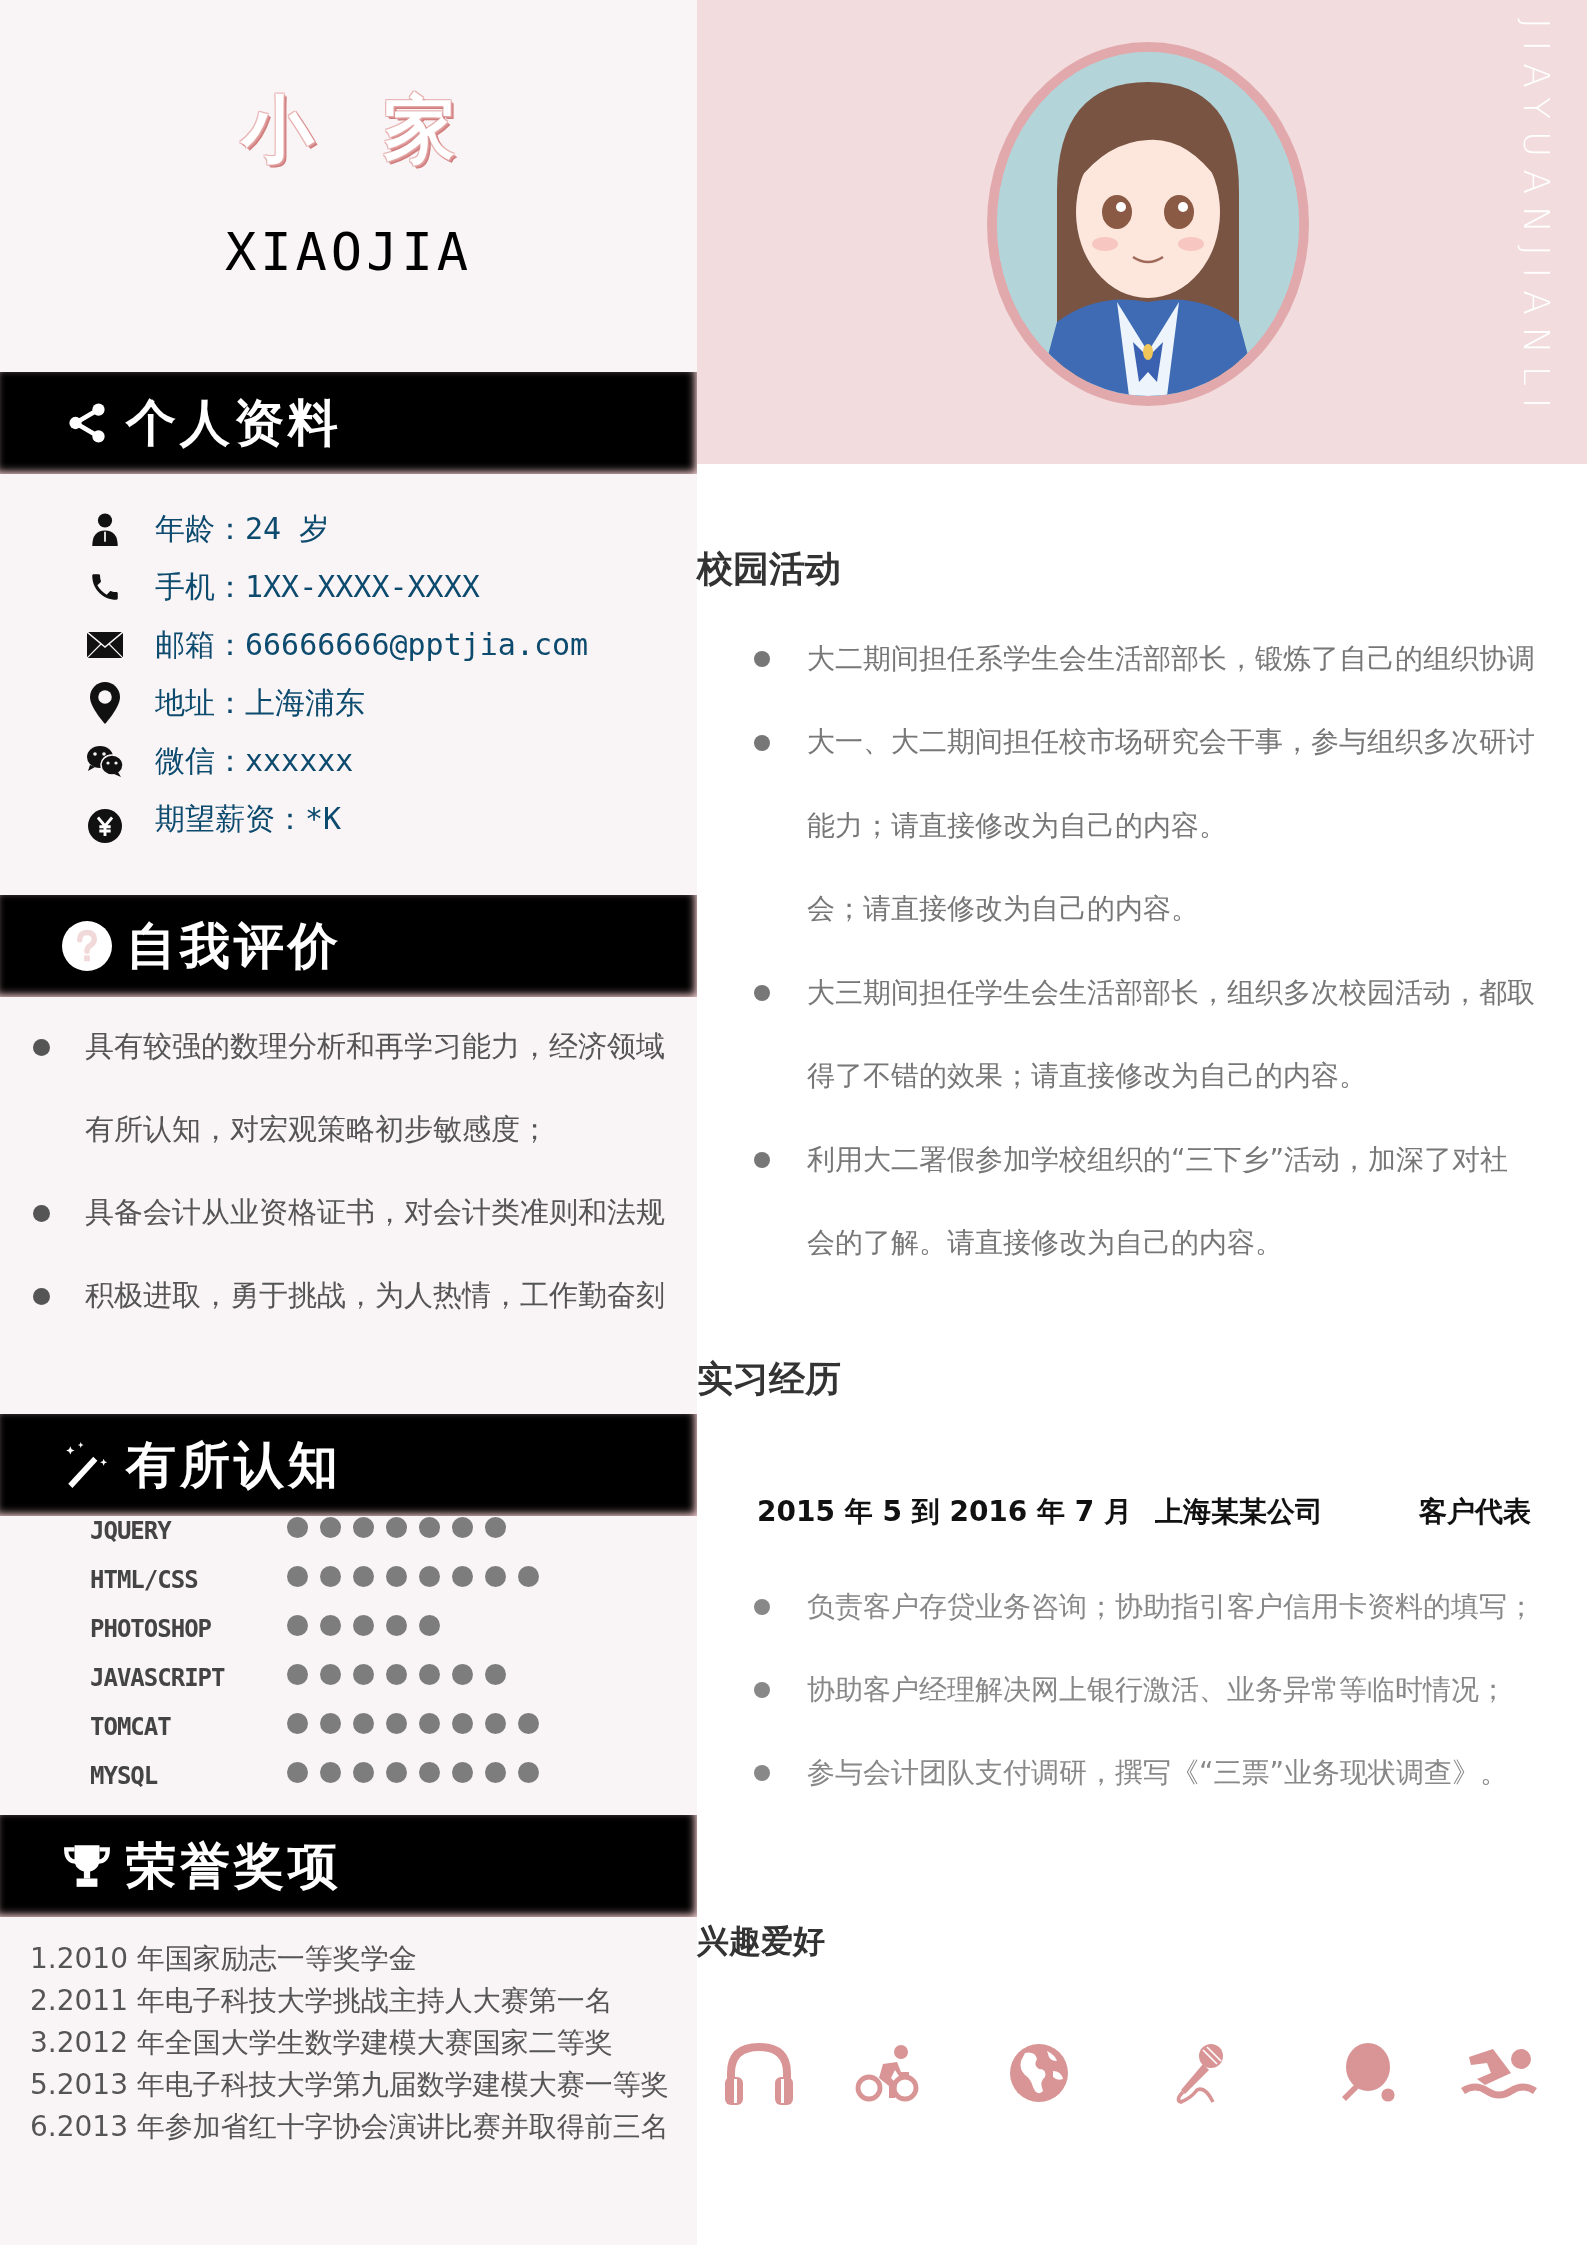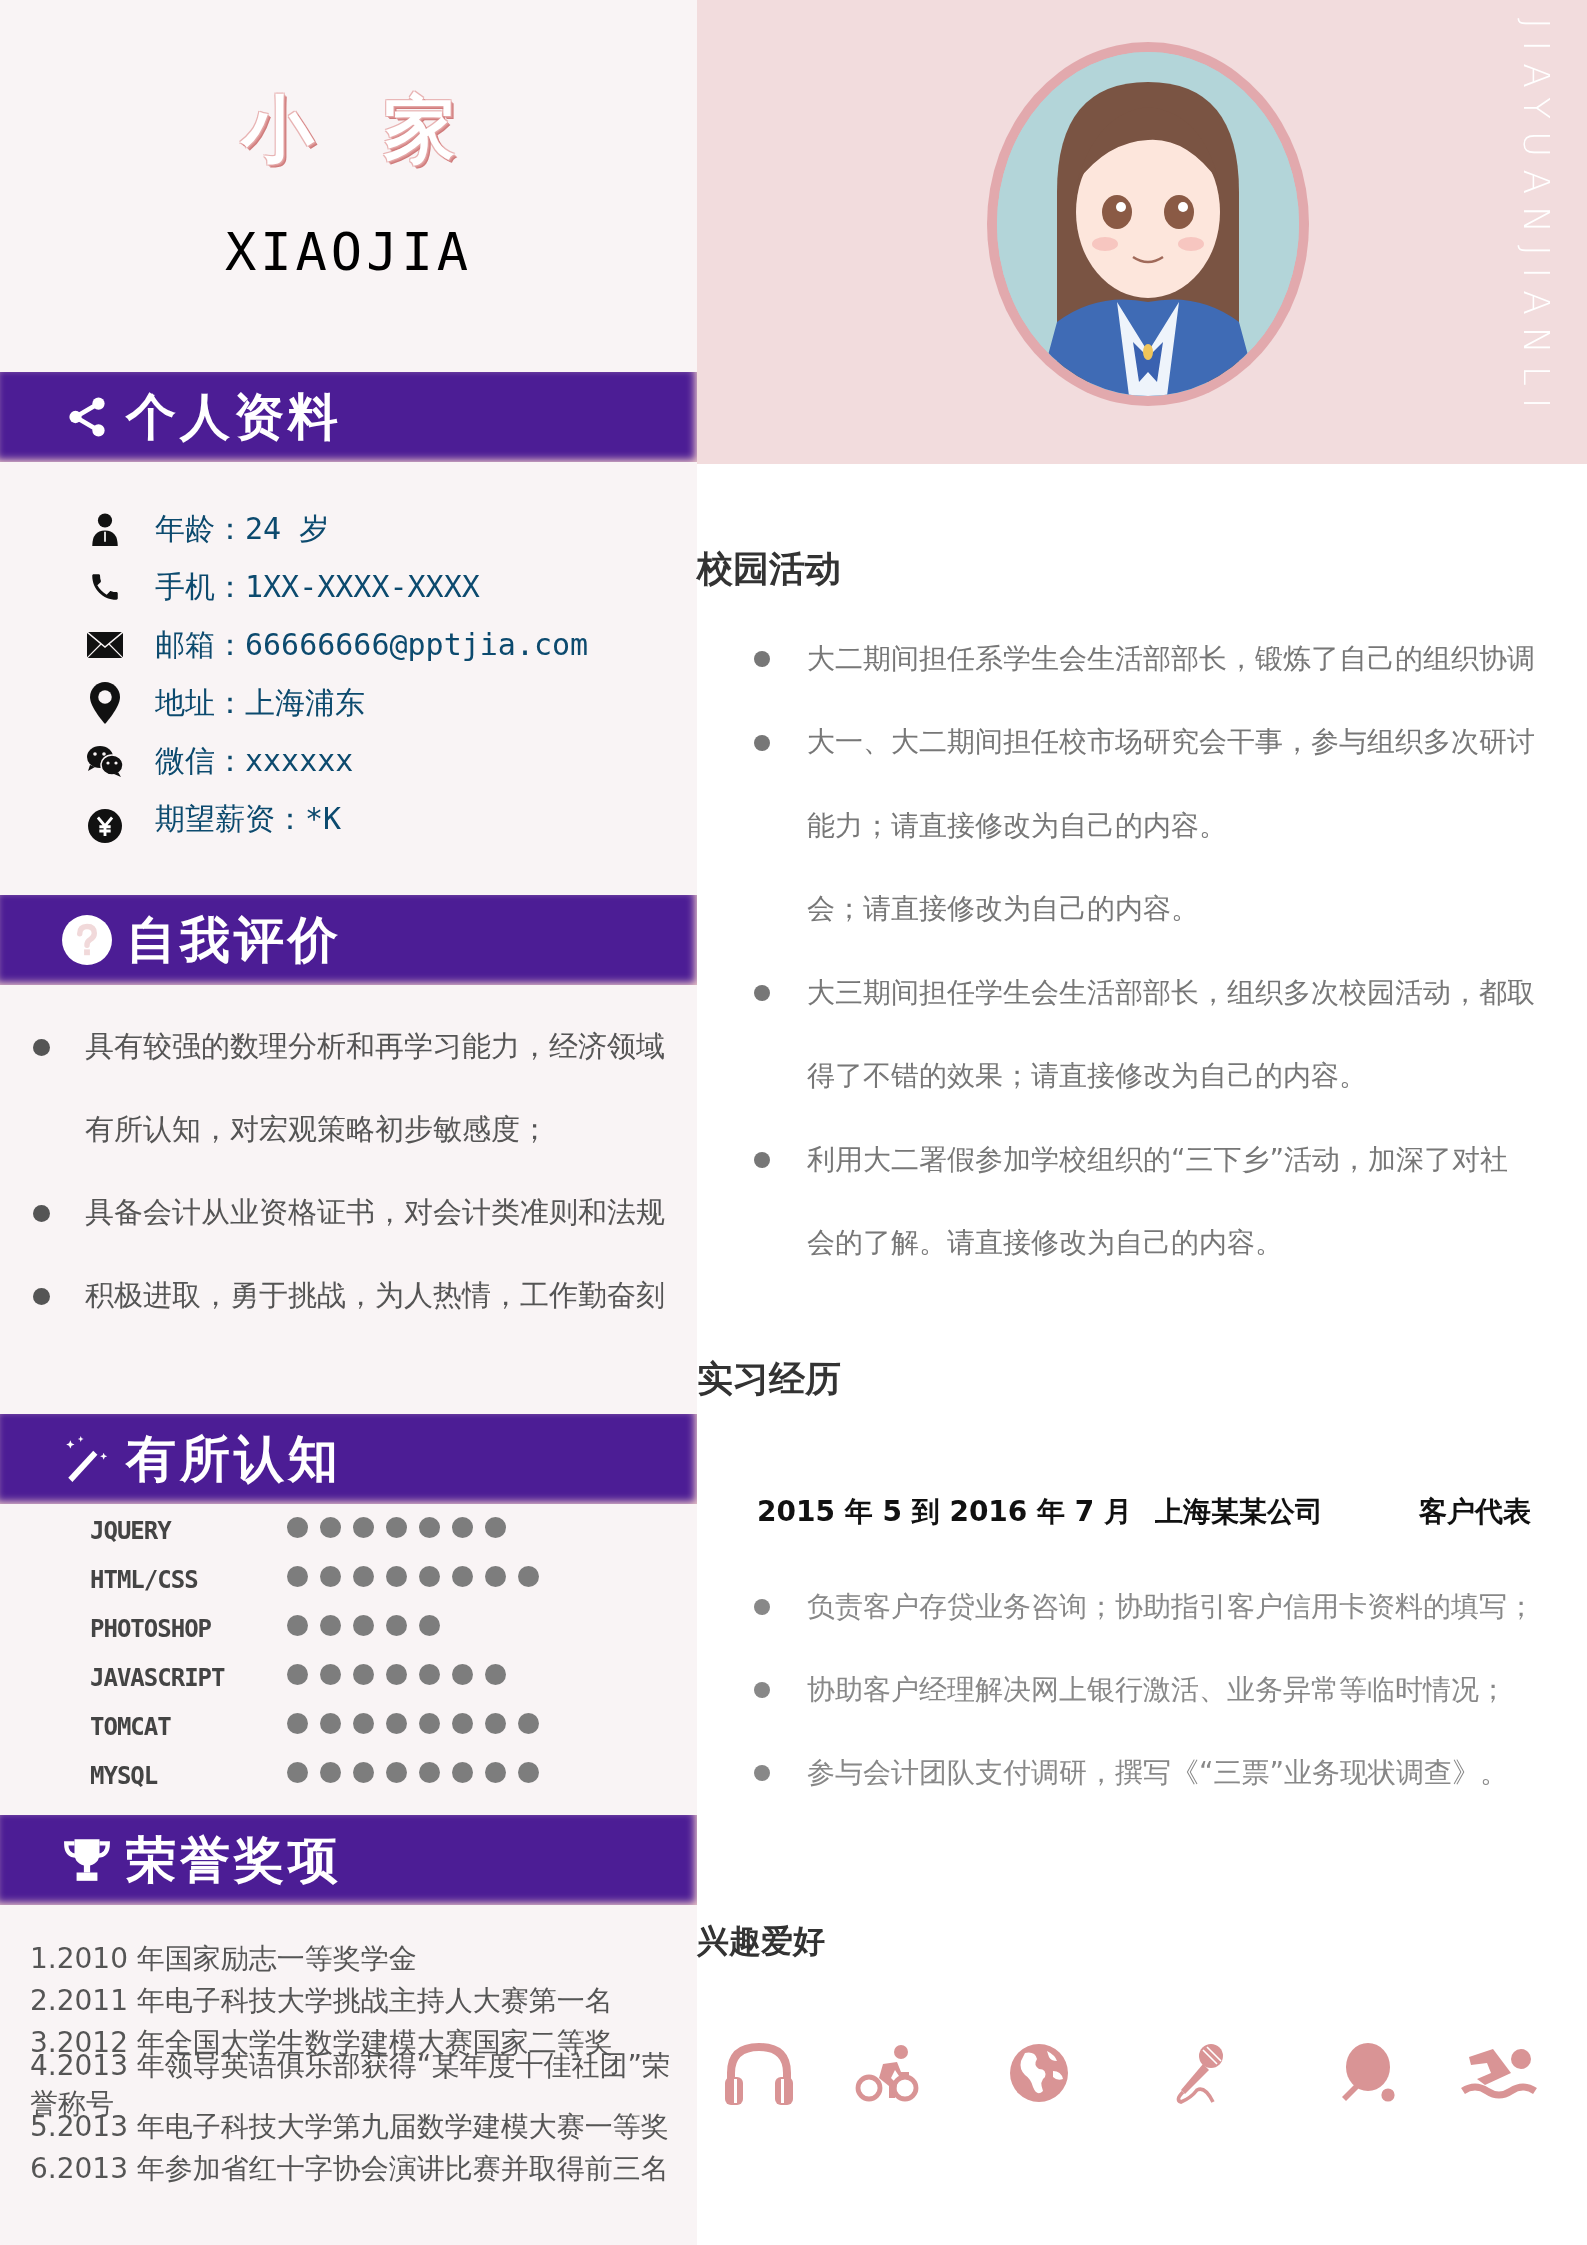--- a/index.html
+++ b/index.html
@@ -7,21 +7,21 @@
   body { position: relative; font-family: "DejaVu Sans", "Liberation Sans", sans-serif; color: #555; }
 
   .left-col { position: absolute; left: 0; top: 0; width: 697px; height: 2245px; background: #f9f4f5; }
   .right-col { position: absolute; left: 697px; top: 0; width: 890px; height: 2245px; background: #ffffff; }
   .right-header { position: absolute; left: 0; top: 0; width: 890px; height: 464px; background: #f2dcdd; }
 
   .name-cn { position: absolute; left: 0; width: 697px; top: 82px; text-align: center; font-size: 72px; letter-spacing: 70px; padding-left: 70px;
     color: #fff; text-shadow: 1px 1px 0 #e4a7a7, 2px 2px 0 #d98e8e, 3px 3px 0 #cf7b7b, -1px -1px 0 #e8b4b4, 1px -1px 0 #e8b4b4, -1px 1px 0 #e8b4b4; font-weight: bold; }
   .name-en { position: absolute; left: 0; width: 697px; top: 222px; text-align: center; font-family: "DejaVu Sans Mono", "Liberation Mono", monospace; font-size: 52px; color: #000; letter-spacing: 4px; }
 
-  .section-bar { position: absolute; left: 0; width: 697px; height: 90px; background: #4c1d95; box-shadow: inset 0 -6px 8px -4px #e9c4c6, inset -6px 0 8px -4px #e9c4c6; display: flex; align-items: center; padding-left: 62px; }
+  .section-bar { position: absolute; left: 0; width: 697px; height: 102px; background: #000000; box-shadow: inset 0 -6px 8px -4px #e9c4c6, inset -6px 0 8px -4px #e9c4c6; display: flex; align-items: center; padding-left: 62px; }
   .section-bar .bar-icon { width: 50px; height: 50px; margin-right: 14px; display: flex; align-items: center; justify-content: center; }
   .section-bar .bar-title { color: #ffffff; font-size: 50px; font-weight: bold; letter-spacing: 4px; }
 
   .info-list { position: absolute; left: 85px; top: 500px; }
   .info-row { display: flex; align-items: center; height: 58px; }
   .info-row .info-icon { width: 40px; height: 40px; display: flex; align-items: center; justify-content: center; margin-right: 30px; }
   .info-row .info-text { font-size: 30px; color: #0c4a6e; font-family: "DejaVu Sans Mono", "Liberation Mono", monospace; }
 
   .eval-list { position: absolute; left: 30px; top: 1005px; width: 650px; }
   .eval-line { height: 83px; display: flex; align-items: center; font-size: 29px; color: #555; position: relative; padding-left: 55px; white-space: nowrap; }
@@ -266,21 +266,20 @@
           <rect x="7" y="18" width="10" height="4" fill="#fff"></rect>
         </svg>
     </span>
     <span class="bar-title">荣誉奖项</span>
   </div>
 
   <div class="honors">
     <div class="honor">1.2010 年国家励志一等奖学金</div>
     <div class="honor">2.2011 年电子科技大学挑战主持人大赛第一名</div>
     <div class="honor">3.2012 年全国大学生数学建模大赛国家二等奖</div>
-    <div class="honor">4.2013 年领导英语俱乐部获得“某年度十佳社团”荣誉称号</div>
     <div class="honor">5.2013 年电子科技大学第九届数学建模大赛一等奖</div>
     <div class="honor">6.2013 年参加省红十字协会演讲比赛并取得前三名</div>
   </div>
 </div>
 
 <div class="right-col">
   <div class="right-header">
     <div class="avatar-wrap">
       <div class="avatar">
         <svg width="302" height="344" viewBox="0 0 302 344">

